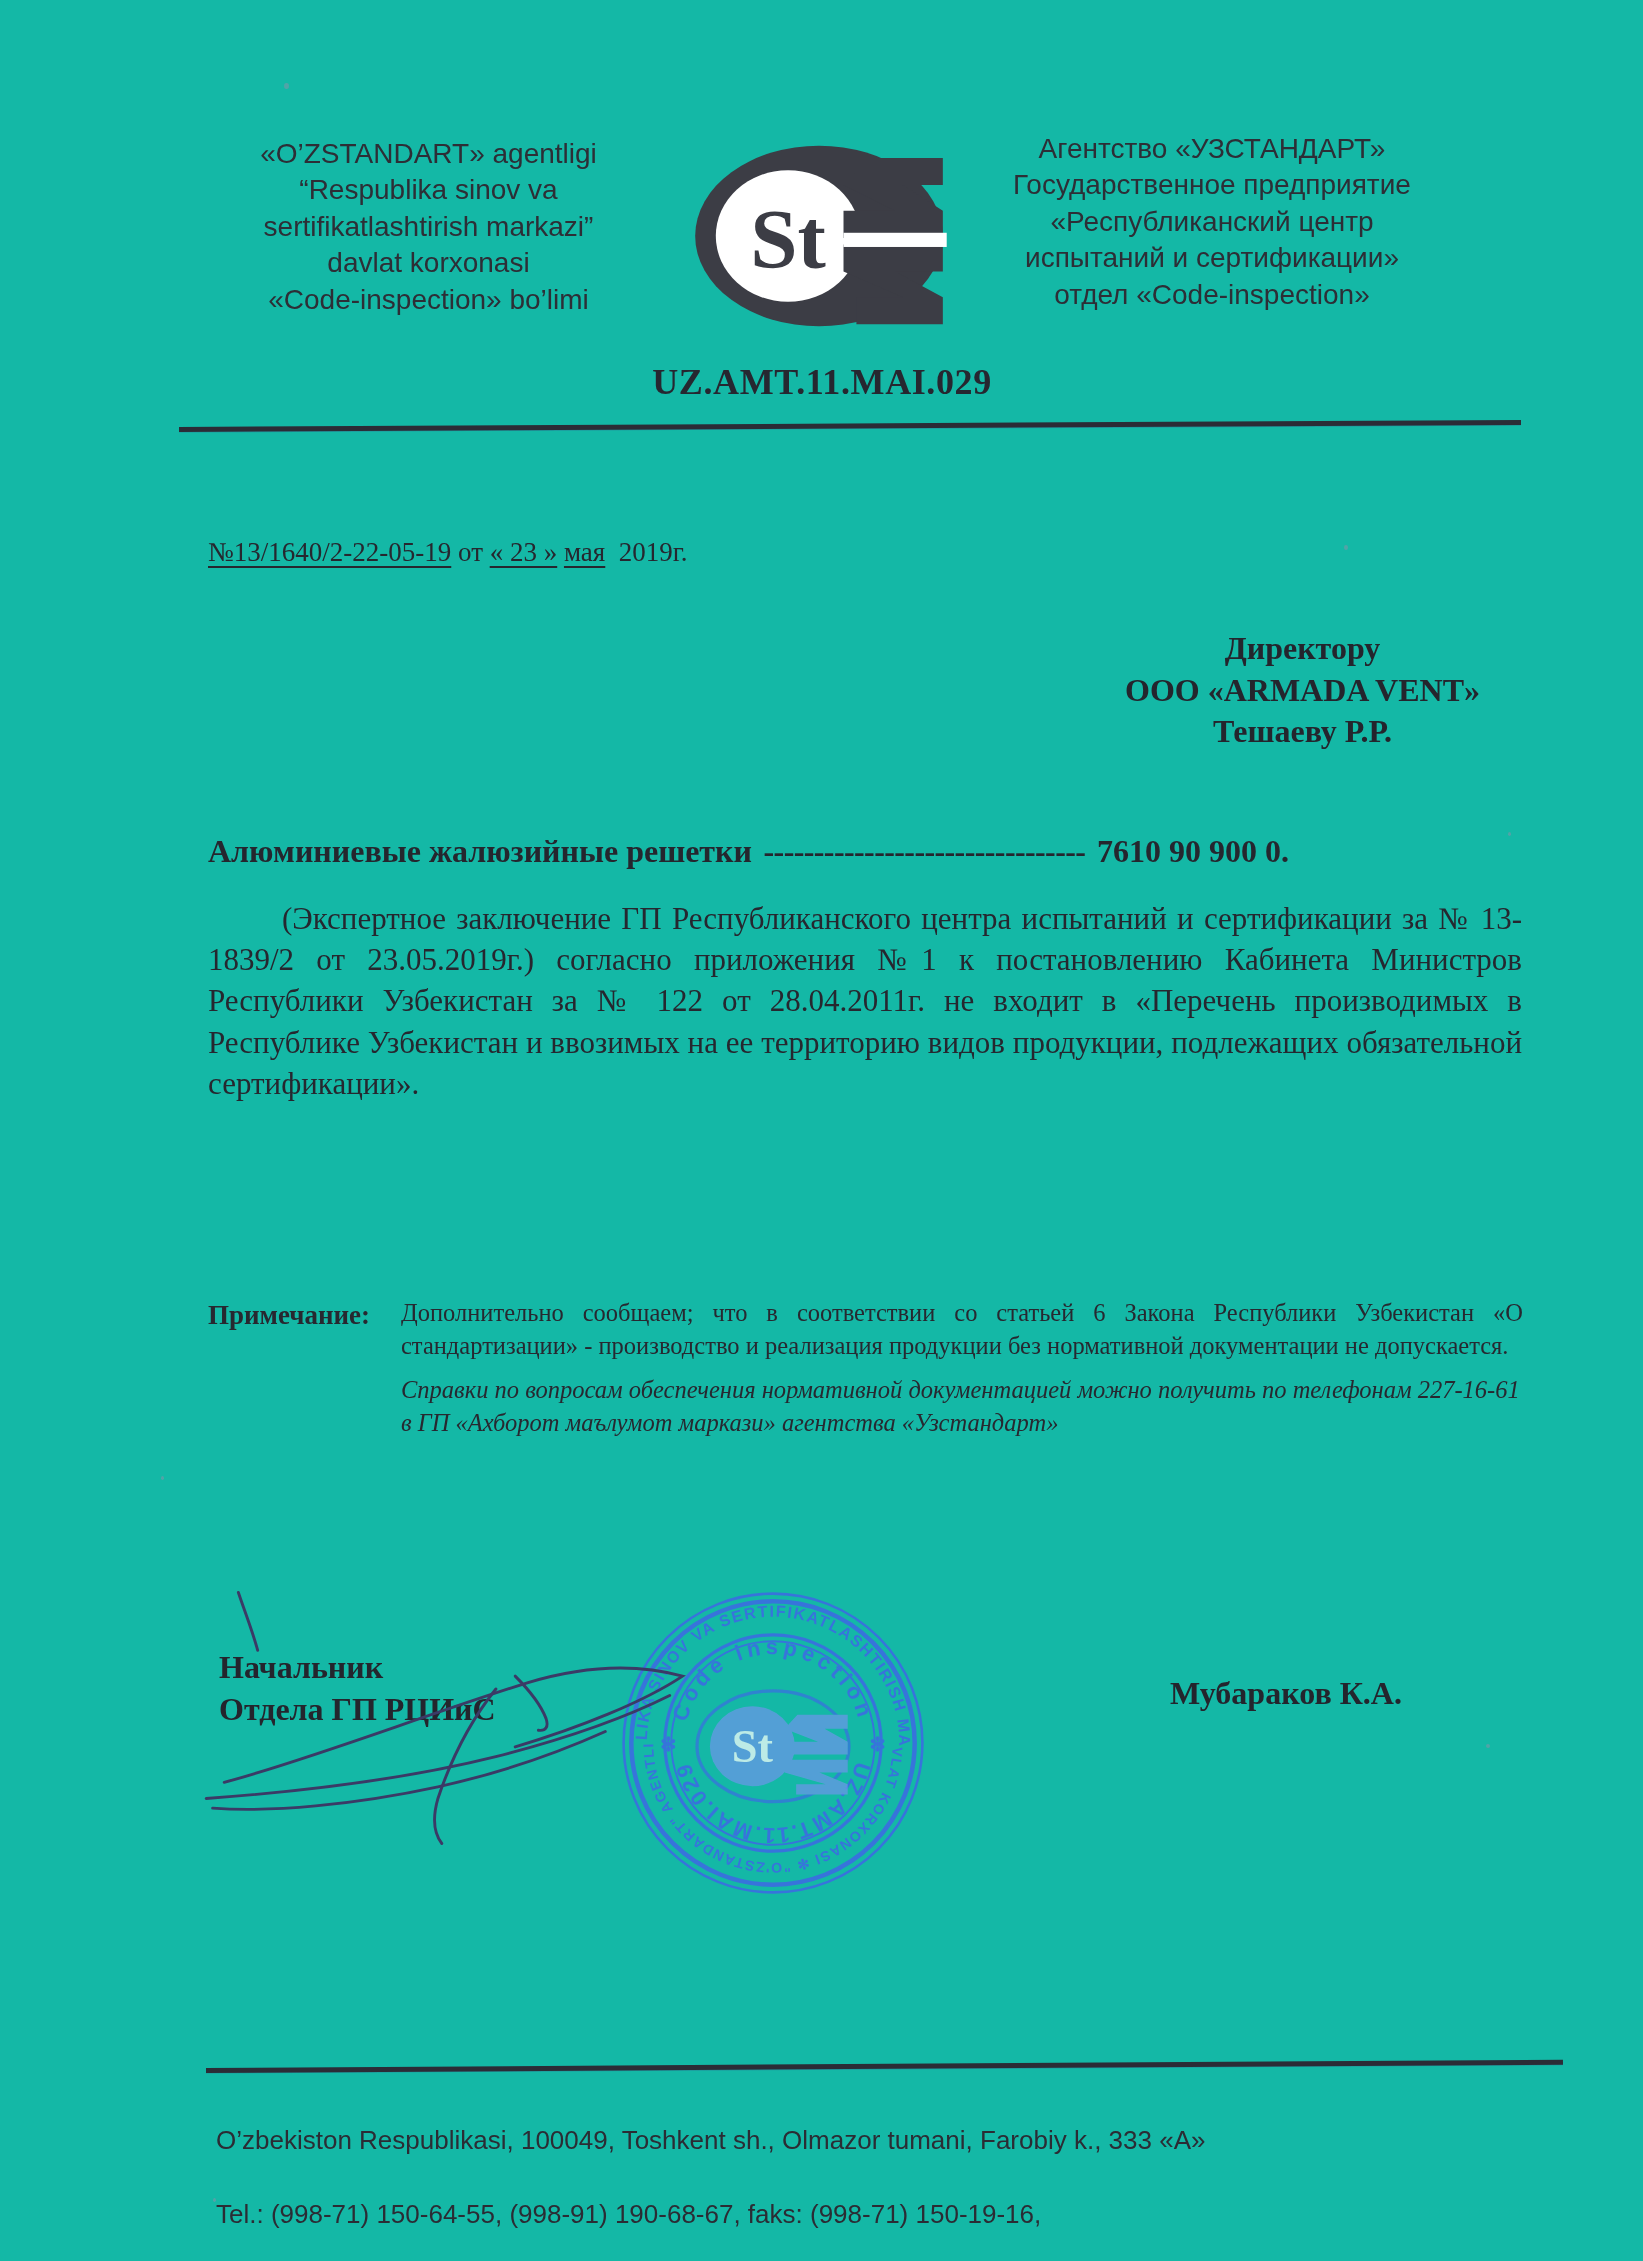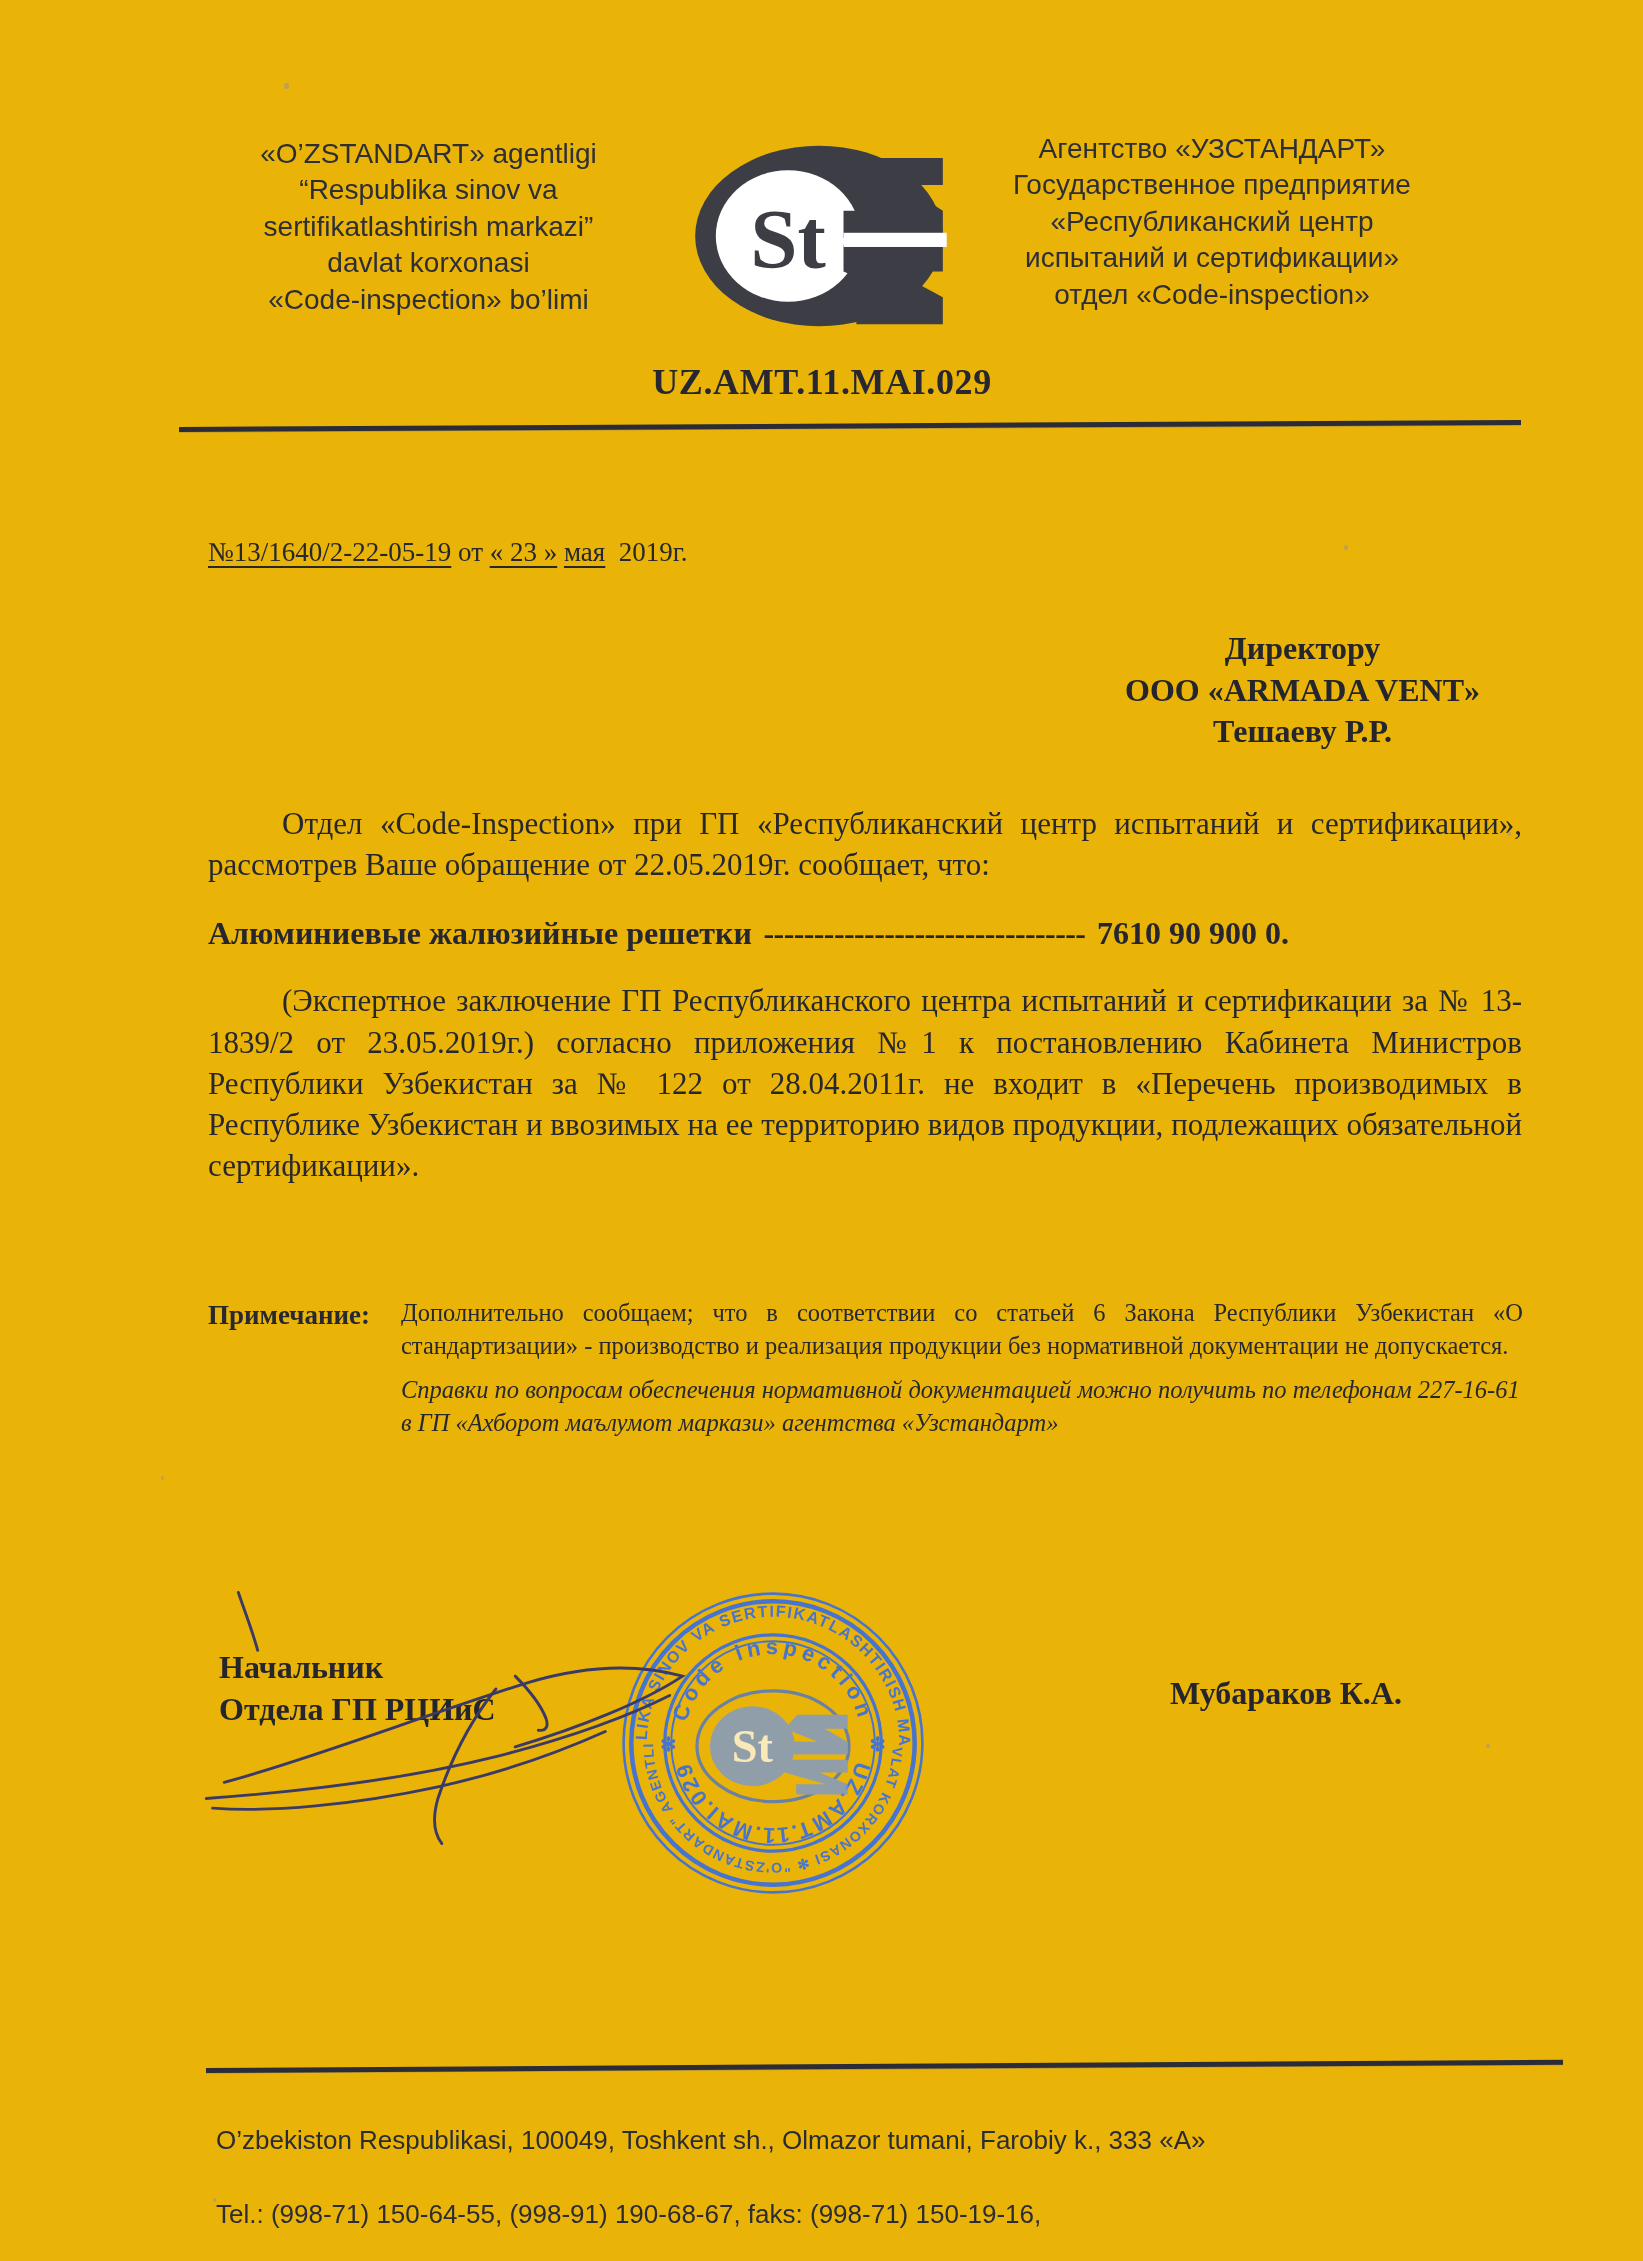--- a/index.html
+++ b/index.html
@@ -7,21 +7,21 @@
   body{
     width:1644px;height:2261px;
     font-family:"Liberation Serif", serif;
     color:#25262e;
     position:relative;
     overflow:hidden;
     -webkit-font-smoothing:antialiased;
   }
   .page{
     position:absolute;inset:0;
-    background:#eab308;
+    background:#14b8a6;
   }
   
   .letterhead{
     position:absolute;left:0;top:97px;width:1644px;
     display:flex;align-items:flex-start;justify-content:center;
     gap:0px;
   }
   .lh-left, .lh-right{
     font-family:"Liberation Sans", sans-serif;
     font-size:28px;line-height:1.30;
@@ -176,21 +176,20 @@
   <div class="refline">
     <span class="u">№13/1640/2-22-05-19</span><span>&nbsp;</span><span>от</span><span>&nbsp;</span><span class="u">« 23 »</span><span>&nbsp;</span><span class="u">мая</span><span>&nbsp;&nbsp;</span><span>2019г.</span>
   </div>
 
   <div class="addressee">Директору
 ООО «ARMADA VENT»
 Тешаеву Р.Р.</div>
 
   <div class="body-wrap">
 
-    <p class="para">Отдел «Code-Inspection» при ГП «Республиканский центр испытаний и сертификации», рассмотрев Ваше обращение от 22.05.2019г. сообщает, что:</p>
 
     <div class="prod">
       <span>Алюминиевые жалюзийные решетки</span>
       <span class="dashes">--------------------------------</span>
       <span>7610 90 900 0.</span>
     </div>
 
     <p class="para">(Экспертное заключение ГП Республиканского центра испытаний и сертификации за № 13-1839/2 от 23.05.2019г.) согласно приложения №1 к постановлению Кабинета Министров Республики Узбекистан за № 122 от 28.04.2011г. не входит в «Перечень производимых в Республике Узбекистан и ввозимых на ее территорию видов продукции, подлежащих обязательной сертификации».</p>
   </div>
 

